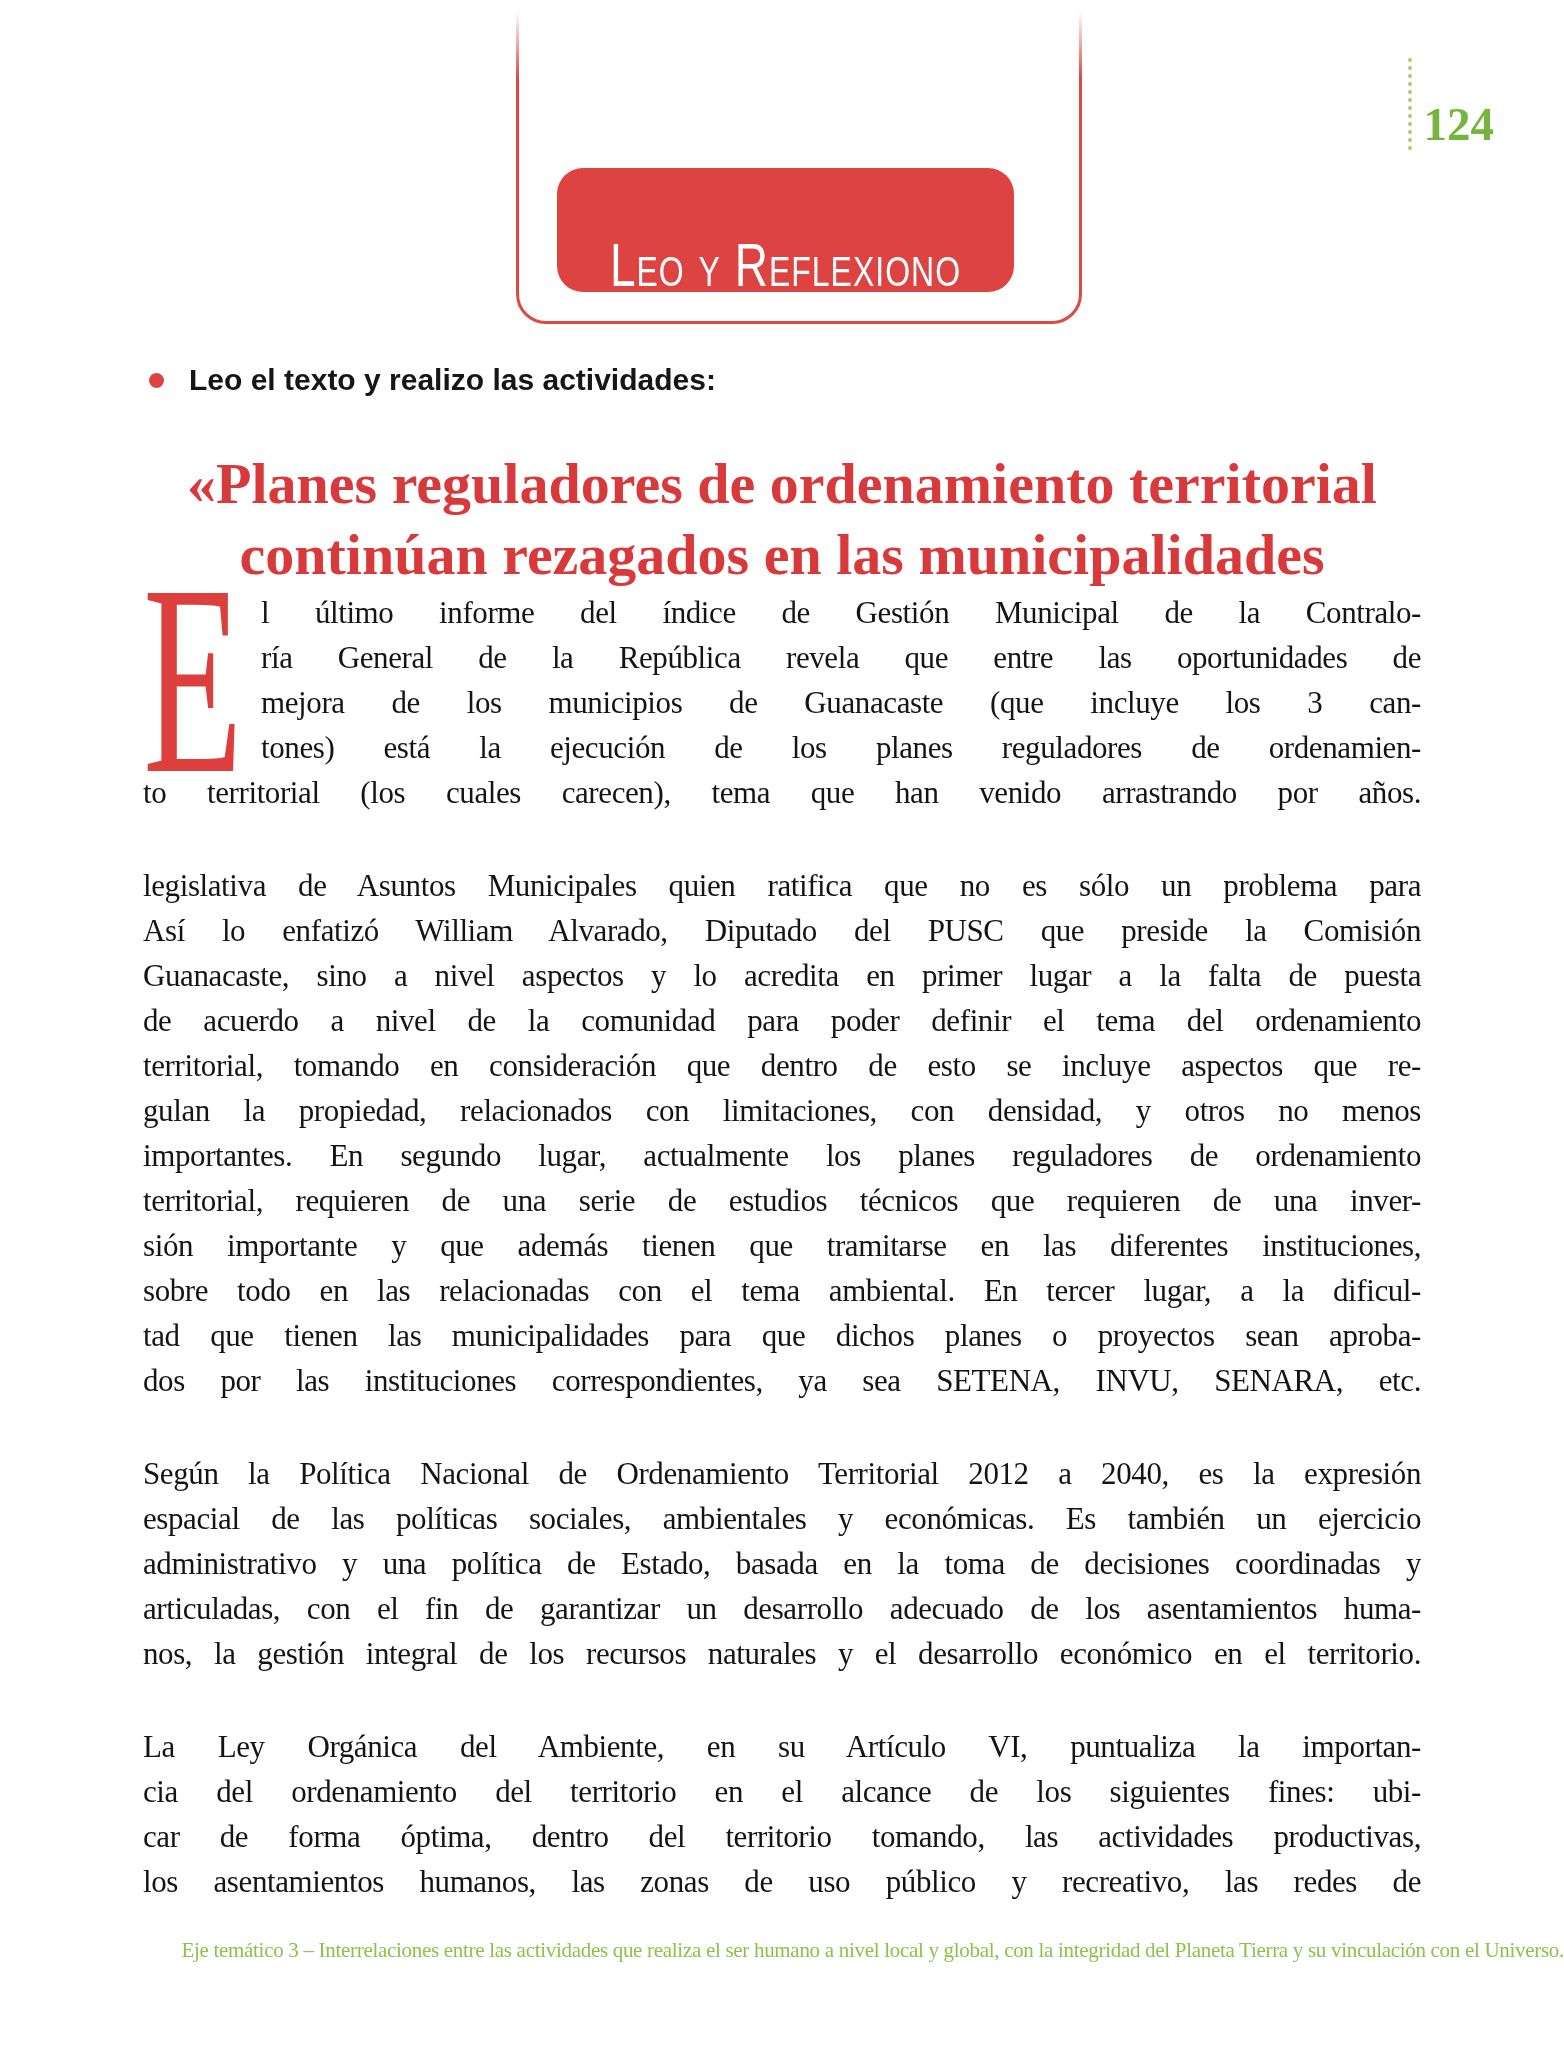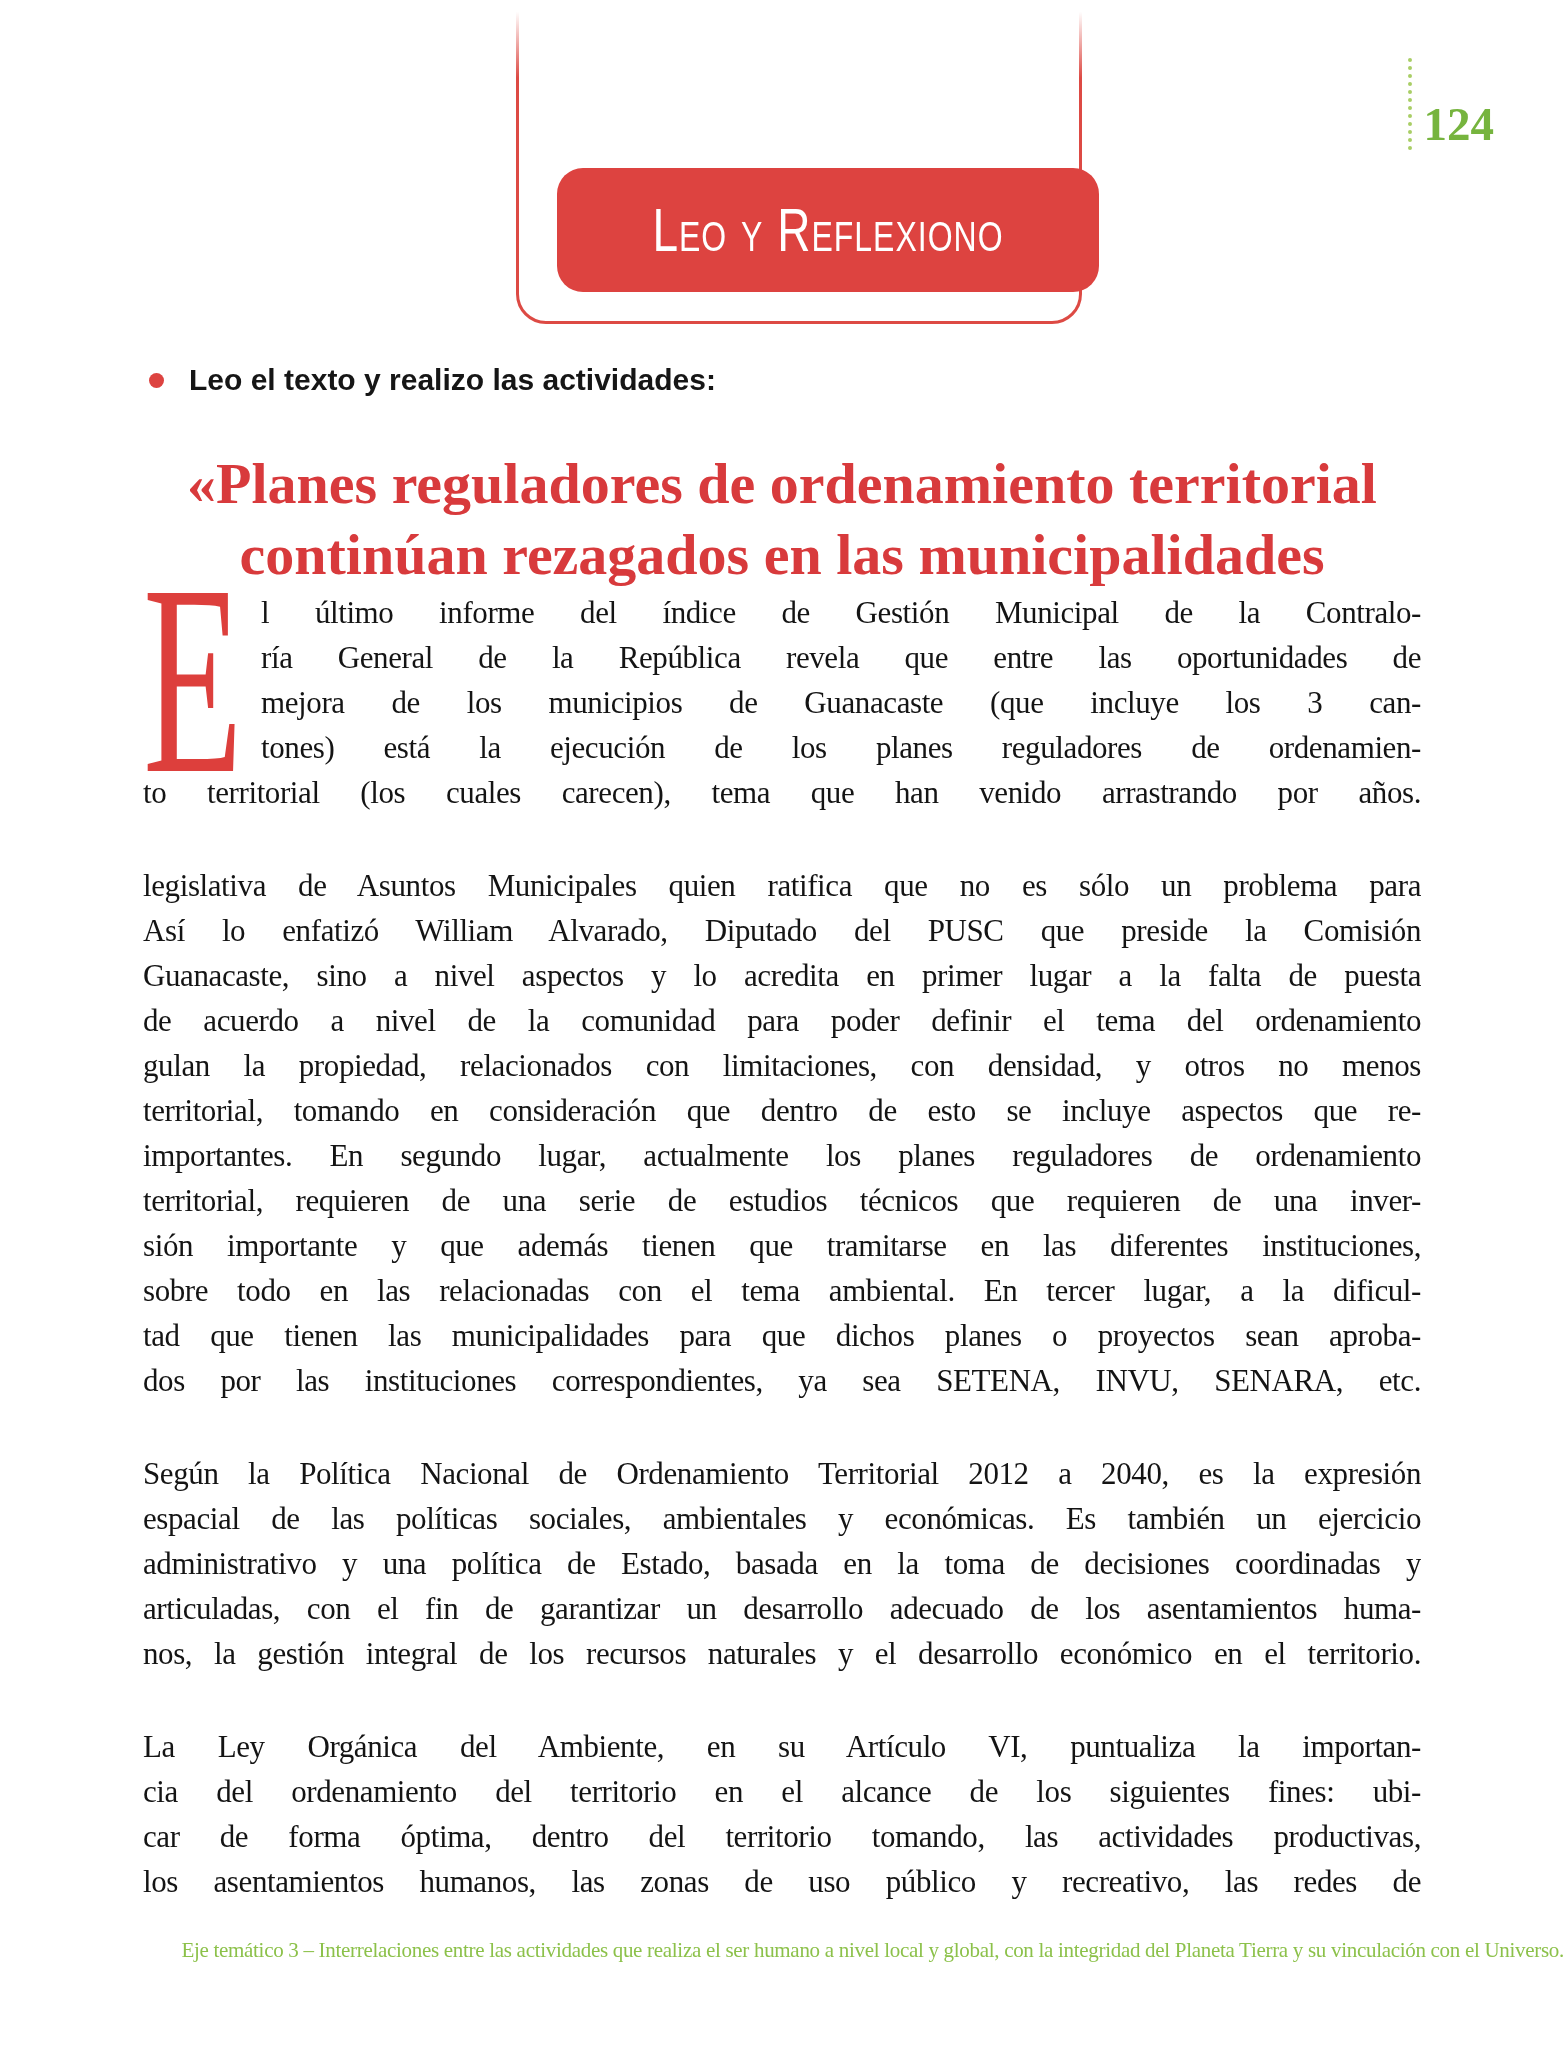--- a/index.html
+++ b/index.html
@@ -24,24 +24,24 @@
     position:absolute;left:516px;top:-50px;width:560px;height:368px;
     border:3px solid var(--outline-red);
     border-radius:30px;
     background:transparent;
   }
   .top-fade{
     position:absolute;left:500px;top:0;width:600px;height:78px;
     background:linear-gradient(#ffffff 15%, rgba(255,255,255,0));
   }
   .banner{
-    position:absolute;left:557px;top:168px;width:542px;height:124px;
+    position:absolute;left:557px;top:168px;width:457px;height:124px;
     background:var(--banner-red);
     border-radius:26px;
-    display:flex;align-items:center;justify-content:center;
+    display:flex;align-items:flex-end;justify-content:center;
   }
   .banner-label{
     color:#ffffff;
     font-family:"Liberation Sans", sans-serif;
     font-variant:small-caps;
     font-size:46px;
     letter-spacing:1px;
     transform:scaleY(1.32);
     white-space:nowrap;
   }
@@ -161,22 +161,22 @@
           <div class="tline">to territorial (los cuales carecen), tema que han venido arrastrando por años.</div>
         </div>
     </div>
 
     <div class="paragraph">
       <div class="lines">
           <div class="tline">legislativa de Asuntos Municipales quien ratifica que no es sólo un problema para</div>
           <div class="tline">Así lo enfatizó William Alvarado, Diputado del PUSC que preside la Comisión</div>
           <div class="tline">Guanacaste, sino a nivel aspectos y lo acredita  en primer lugar a la falta de puesta</div>
           <div class="tline">de acuerdo a nivel de la comunidad para poder definir el tema del ordenamiento</div>
+          <div class="tline">territorial, tomando en consideración que dentro de esto se incluye aspectos que re-</div>
           <div class="tline">gulan la propiedad, relacionados con limitaciones, con densidad, y otros no menos</div>
-          <div class="tline">territorial, tomando en consideración que dentro de esto se incluye aspectos que re-</div>
           <div class="tline">importantes. En segundo lugar, actualmente los planes reguladores de ordenamiento</div>
           <div class="tline">territorial, requieren de una serie de estudios técnicos que requieren de una inver-</div>
           <div class="tline">sión importante y que además tienen que tramitarse en las diferentes instituciones,</div>
           <div class="tline">sobre todo en las relacionadas con el tema ambiental. En tercer lugar, a la dificul-</div>
           <div class="tline">tad que tienen las municipalidades para que dichos planes o proyectos sean aproba-</div>
           <div class="tline">dos por las instituciones correspondientes, ya sea SETENA, INVU, SENARA, etc.</div>
         </div>
     </div>
 
     <div class="paragraph">

